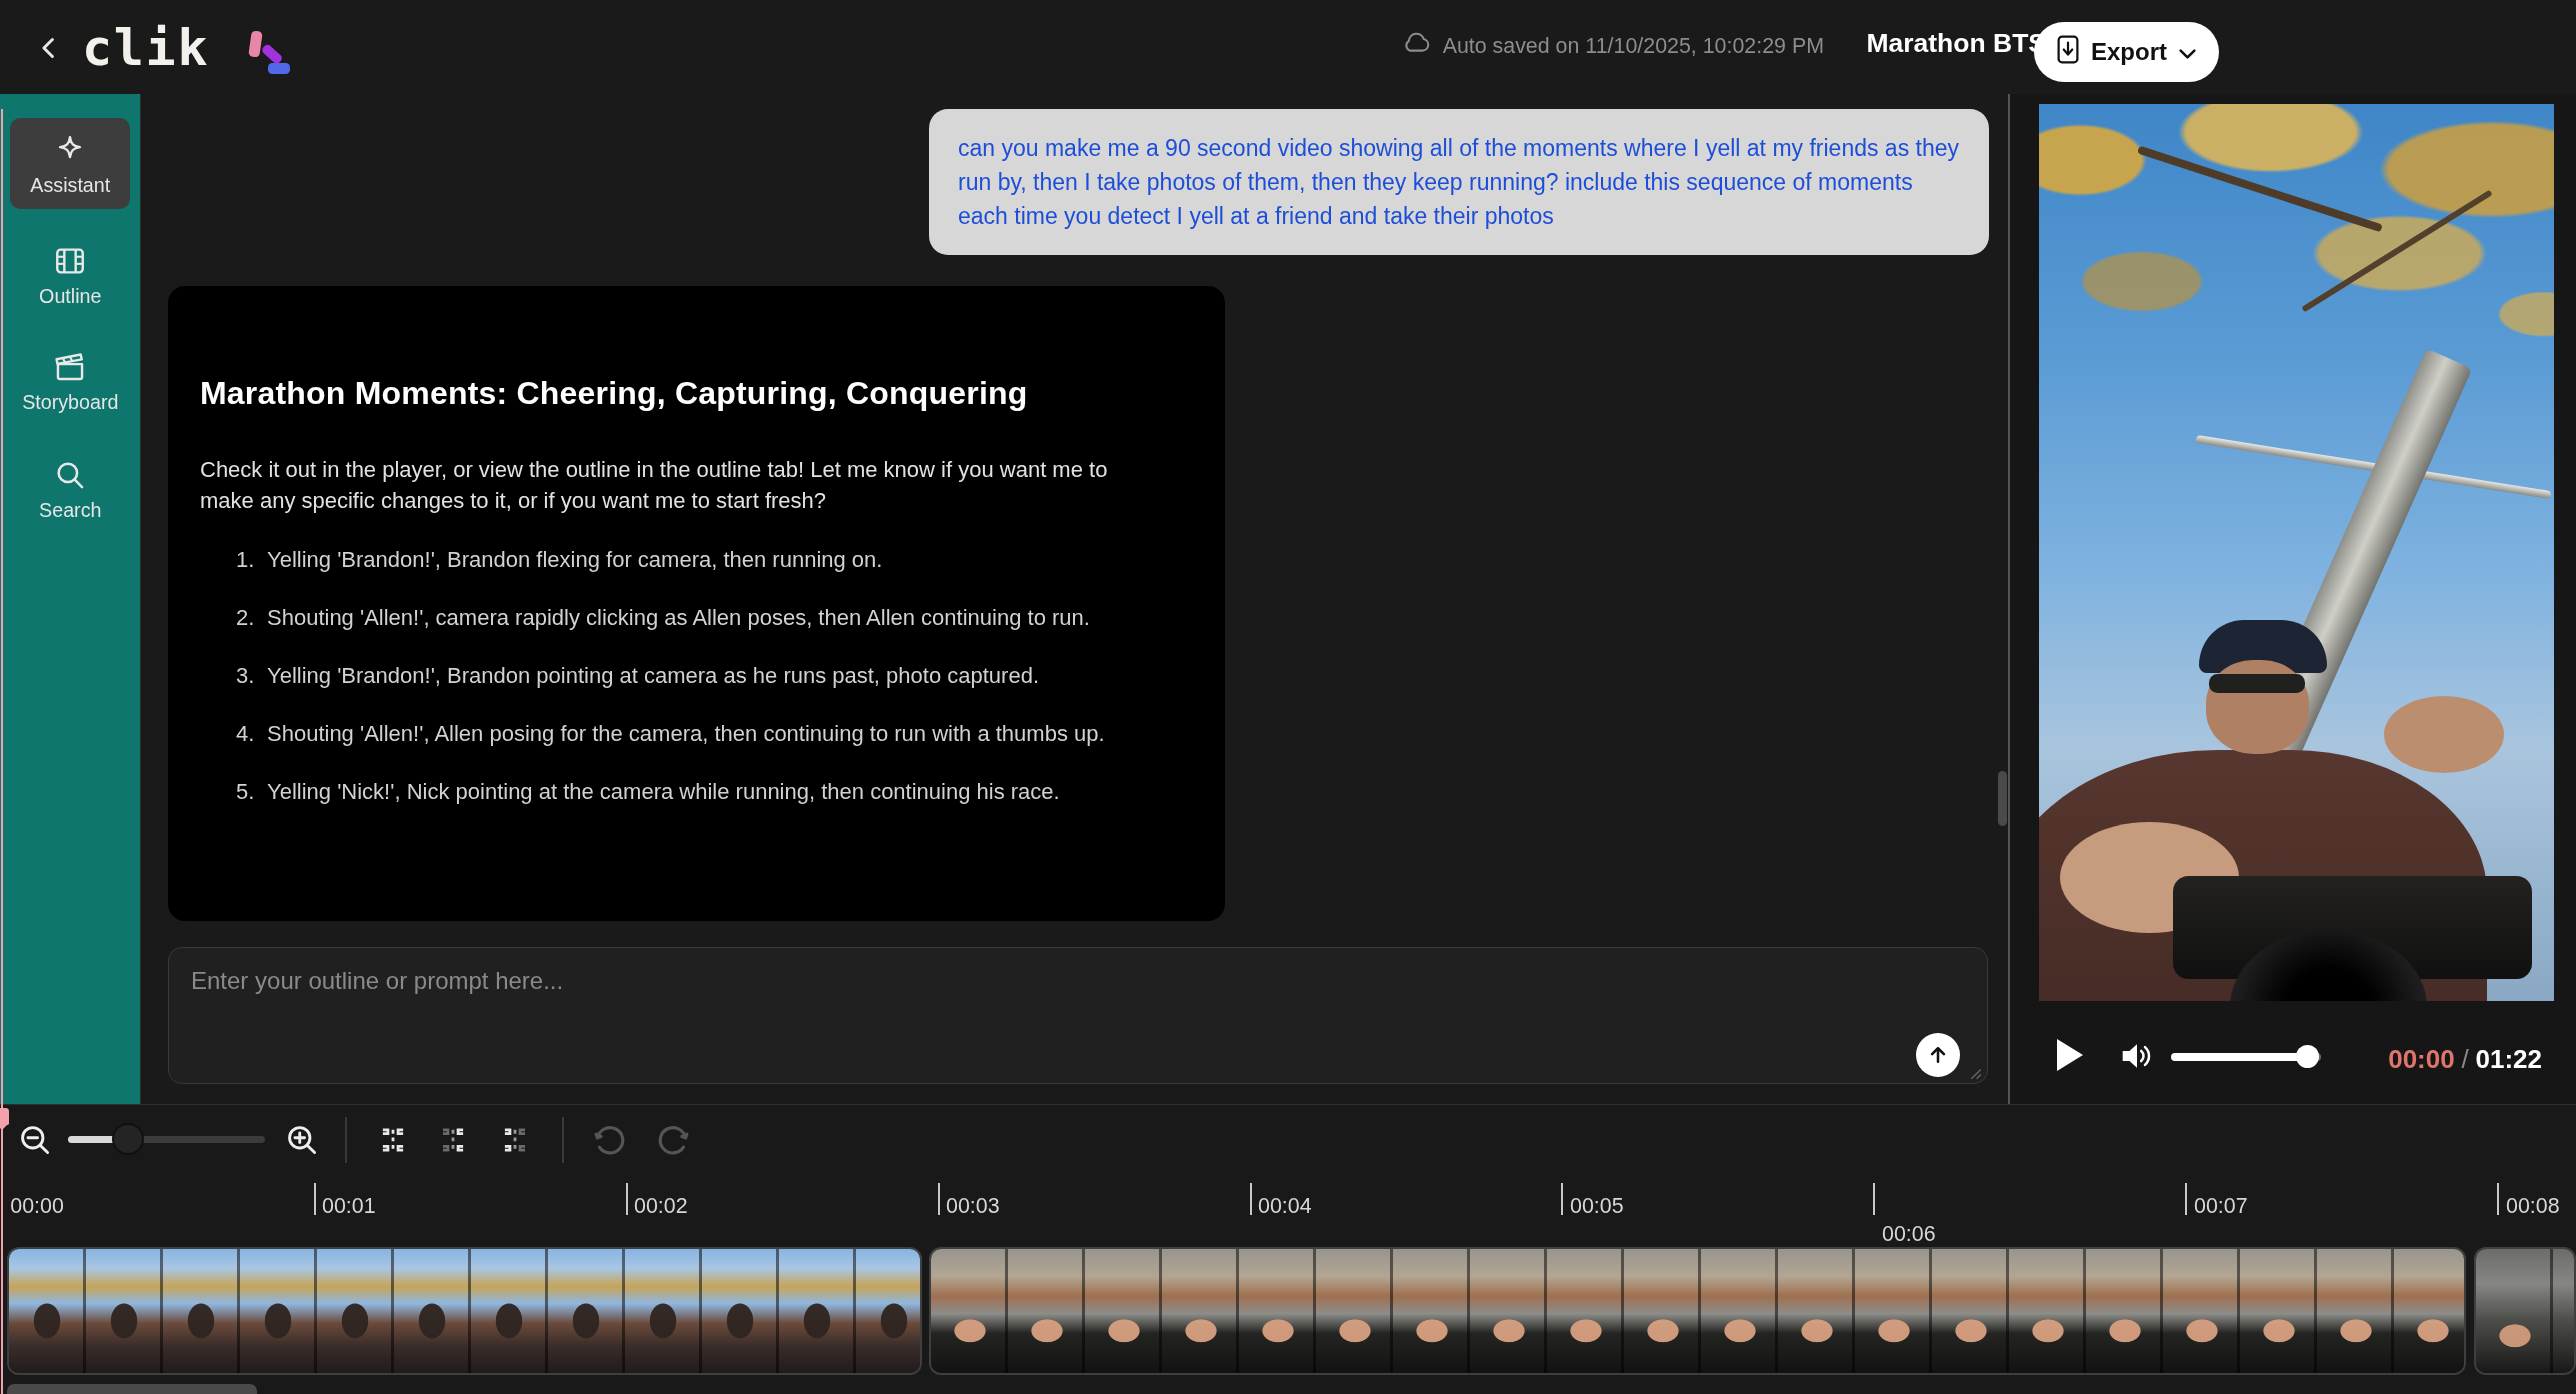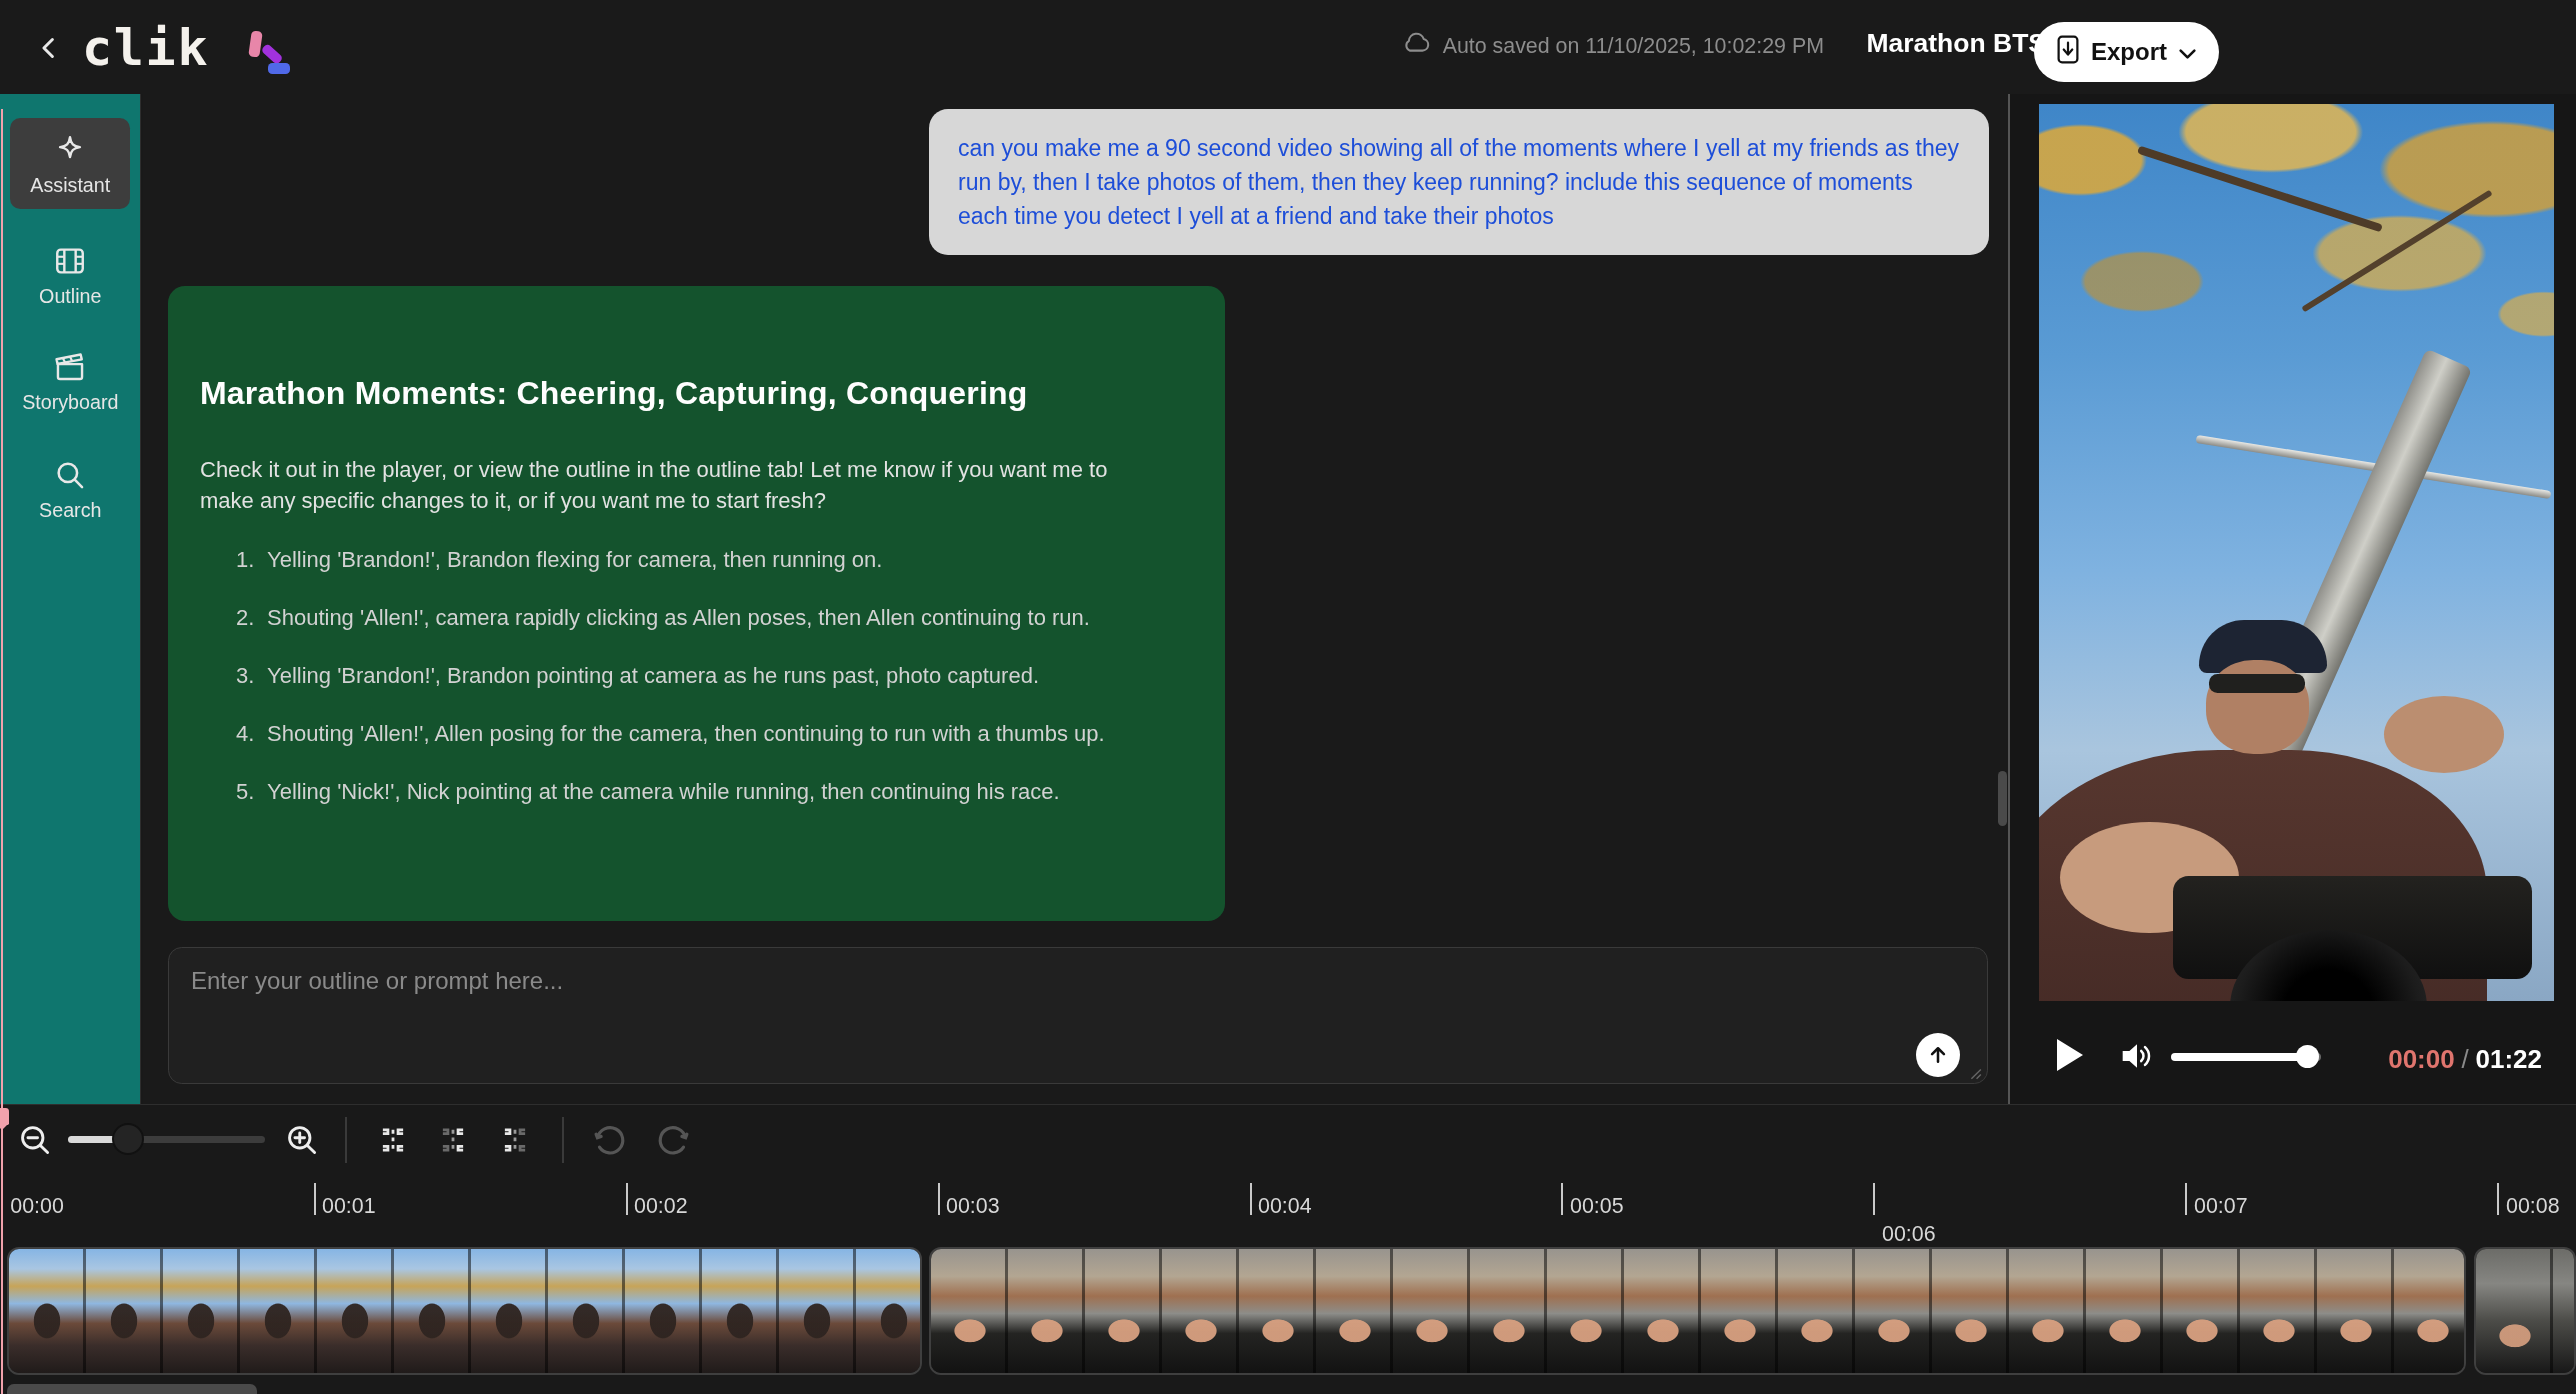--- a/index.html
+++ b/index.html
@@ -31,21 +31,21 @@
   .side-item.active { background:#3d3d3d; }
   .side-icon { width:36px; height:36px; display:flex; align-items:center; justify-content:center; }
 
   
   #chat { position:absolute; left:143px; top:94px; width:1866px; height:1010px; background:#1a1a1a; }
   #divider-right { position:absolute; left:2008px; top:94px; width:1.7px; height:1010px; background:#555; }
   #user-bubble { position:absolute; left:786px; top:15.4px; width:1060px;
     background:#d7d7d7; border-radius:19px; padding:22px 29px; color:#1d4ed8;
     font-size:23px; line-height:1.48; }
   #assistant-card { position:absolute; left:25px; top:192px; width:1057px; height:635px;
-    background:#14532d; border-radius:17px; padding:89px 32px 0 32px; overflow:hidden; }
+    background:#000000; border-radius:17px; padding:89px 32px 0 32px; overflow:hidden; }
   #card-title { color:#fefefe; font-size:32px; font-weight:bold; letter-spacing:0.2px; }
   #card-subtitle { margin-top:24px; color:#9b9b9b; font-size:25px; line-height:1.55; width:957px; }
   #card-note { margin-top:42px; color:#e2e2e2; font-size:22px; line-height:1.42; width:923px; }
   #card-list { margin-top:31px; list-style:none; counter-reset:n; }
   #card-list li { counter-increment:n; color:#d2d2d2; font-size:22px; margin-bottom:32px; padding-left:67px; position:relative; }
   #card-list li::before { content:counter(n)"."; position:absolute; left:36px; color:#d2d2d2; }
   #chat-scrollbar { position:absolute; left:1855px; top:677px; width:9.4px; height:55px;
     border-radius:5.1px; background:#4a4a4a; cursor:pointer; }
 
   #prompt-box { position:absolute; left:25px; top:853px; width:1820px; height:137px;

